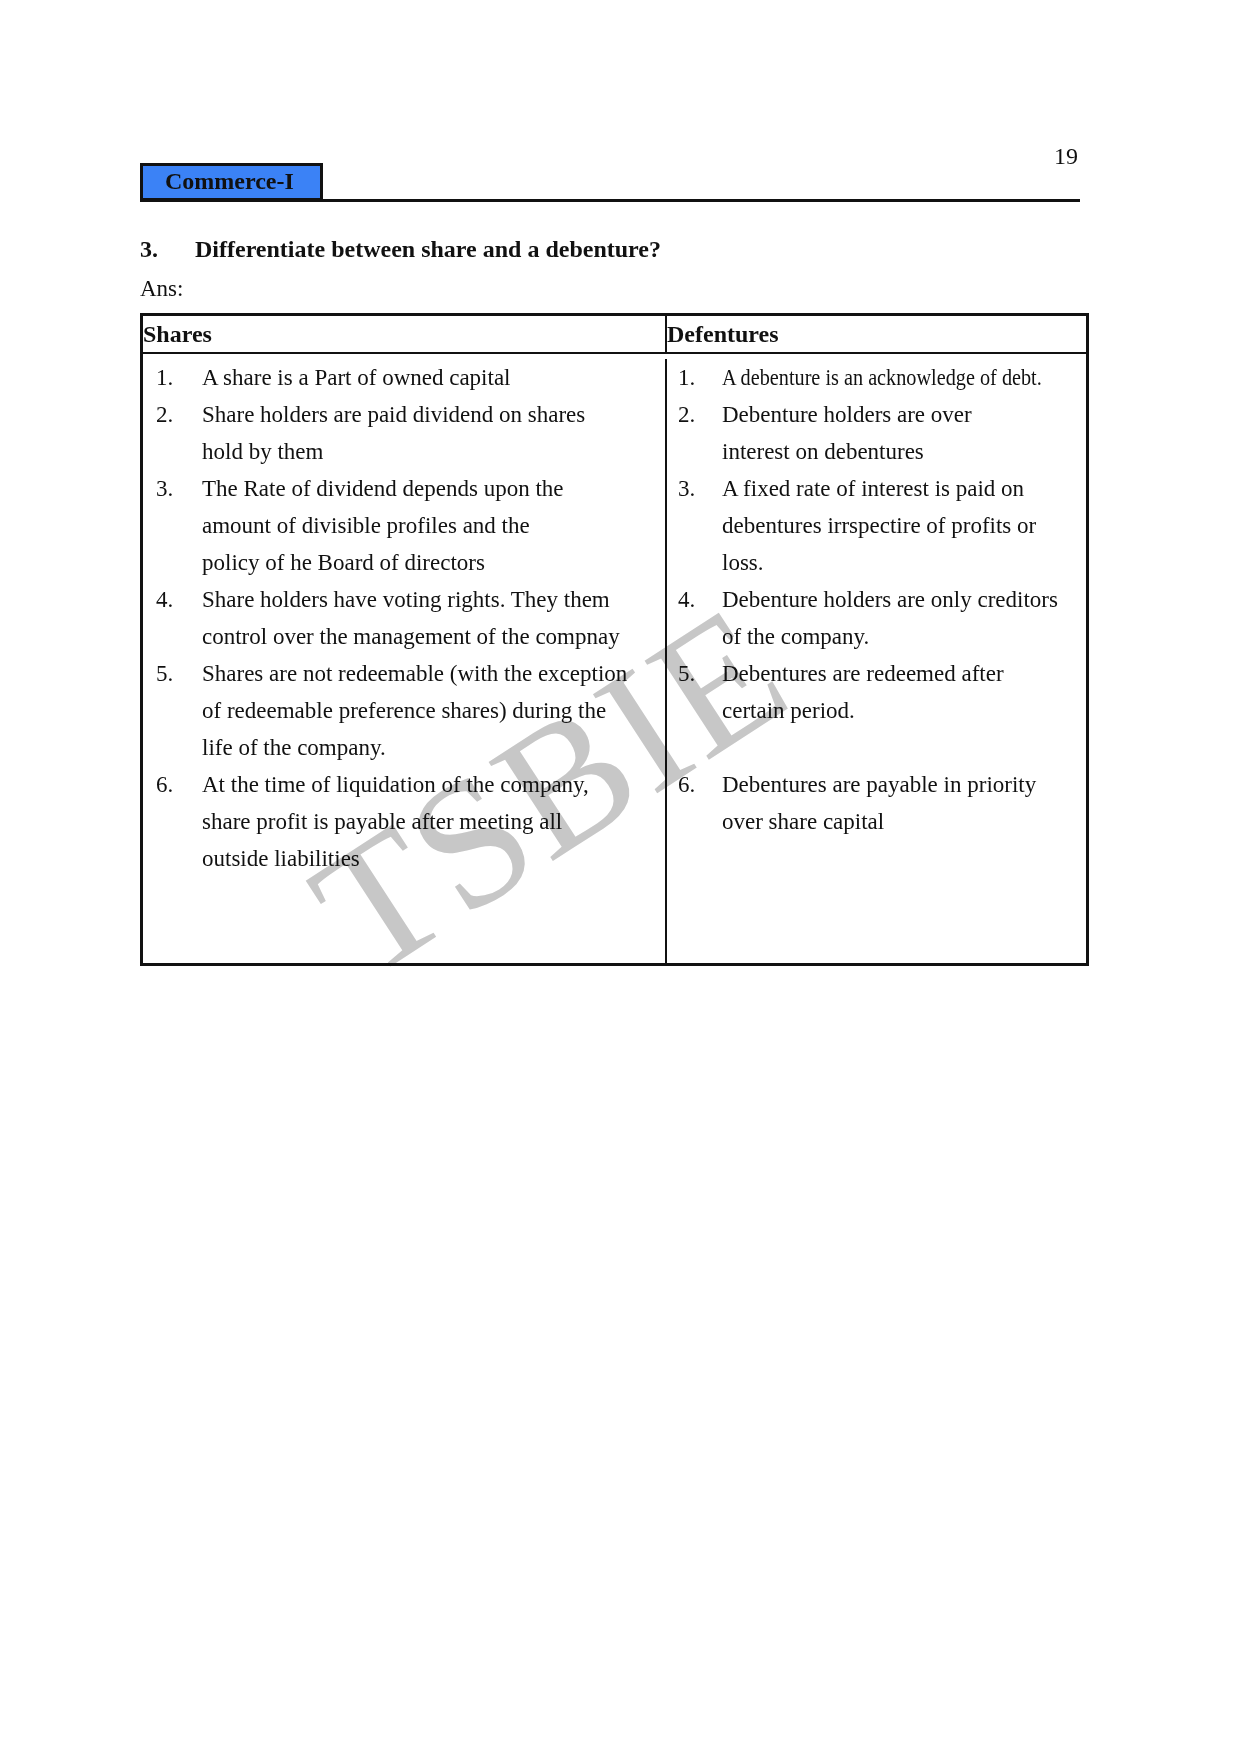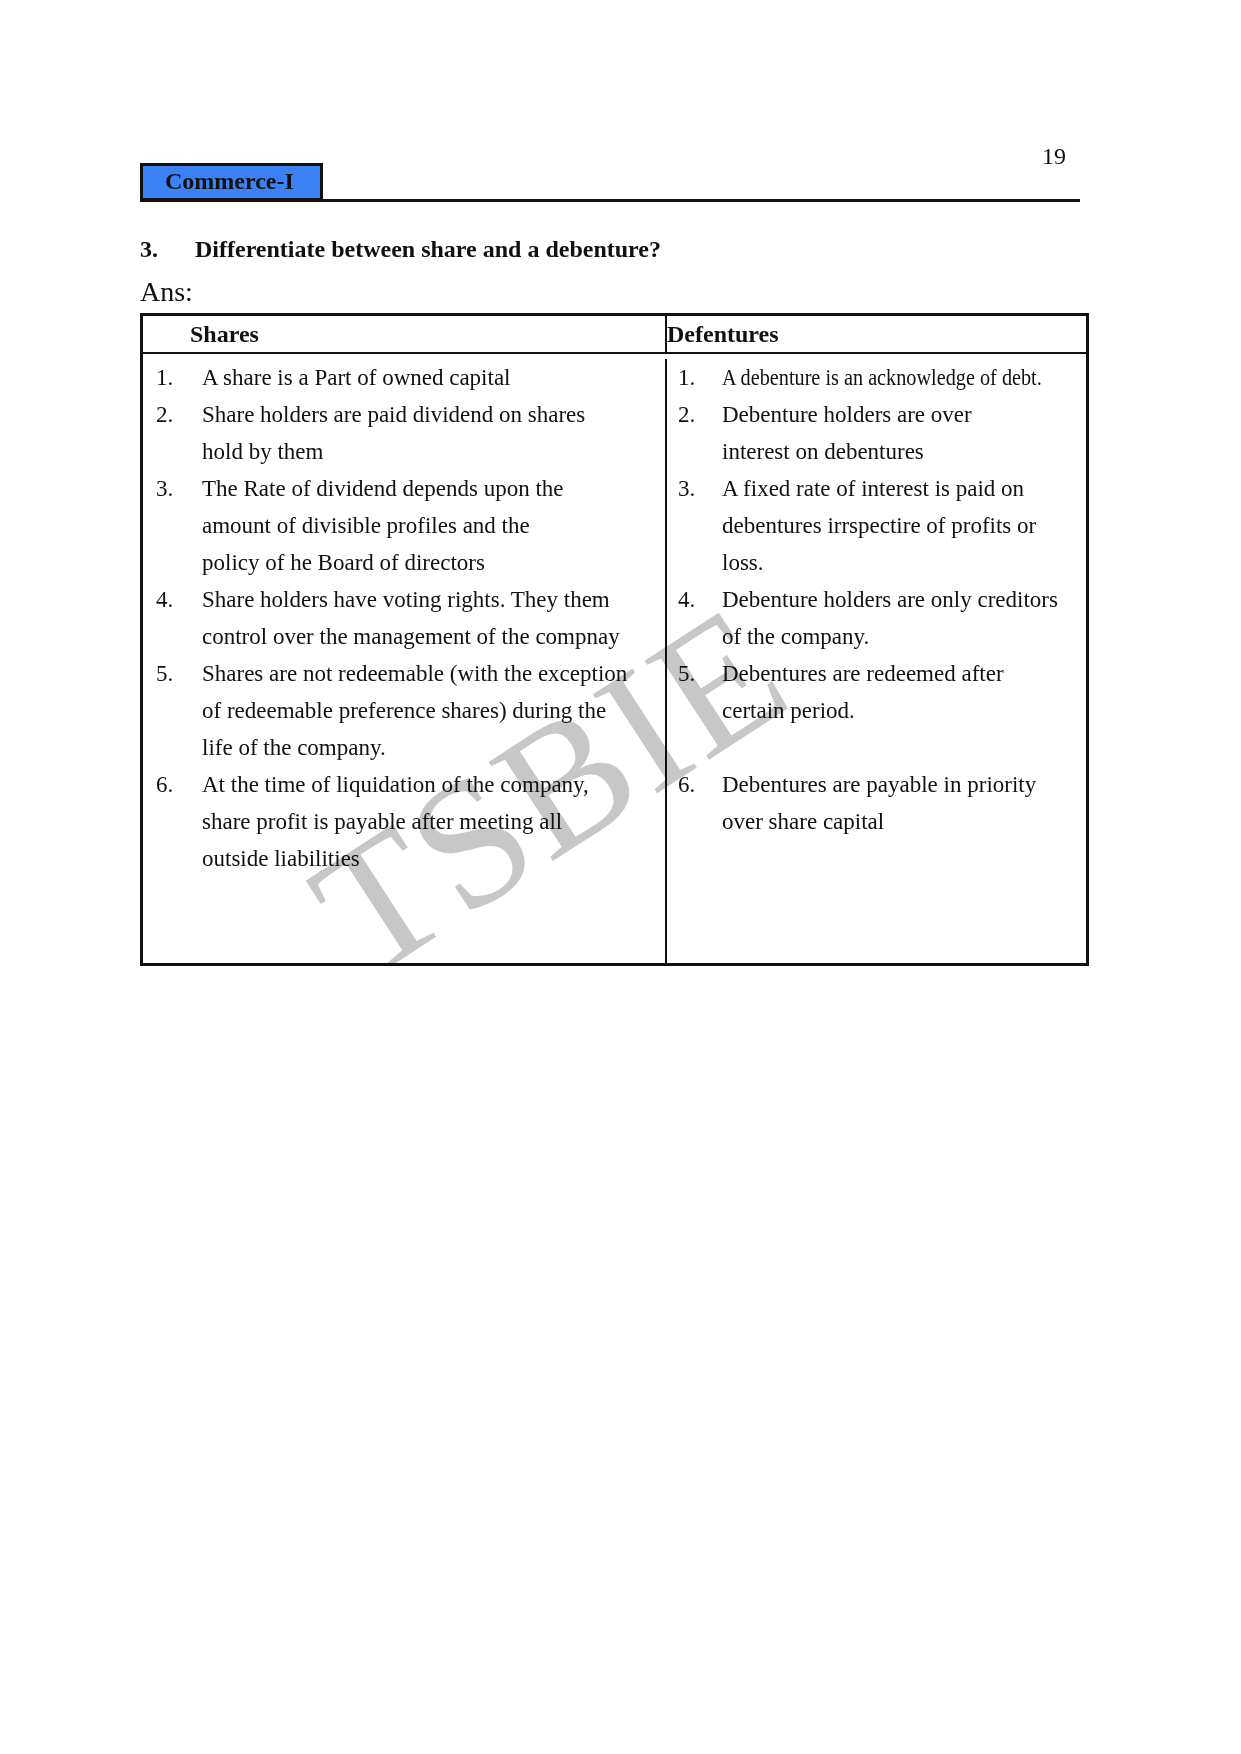--- a/index.html
+++ b/index.html
@@ -38,50 +38,50 @@
     font-weight: bold;
     font-size: 24px;
     background: #3b82f6;
   }
   .header-rule {
     position: absolute; left: 140px; top: 199px;
     width: 940px; height: 3px; background: #111;
   }
   .page-number {
     position: absolute; left: 1042px; top: 143px;
-    width: 48px; text-align: left;
+    width: 48px; text-align: center;
     font-size: 24px;
   }
 
   
   .question {
     position: absolute; left: 140px; top: 236px;
     display: flex;
     font-weight: bold; font-size: 24px;
   }
   .question .qnum { width: 55px; }
   .ans {
     position: absolute; left: 140px; top: 276px;
-    font-size: 28px;
+    font-size: 23px;
   }
 
   
   .cmp-table {
     position: absolute; left: 140px; top: 313px;
     width: 949px;
     border: 3px solid #111;
     background: transparent;
     box-sizing: border-box;
   }
   .thead { display: flex; height: 36px; border-bottom: 2px solid #111; }
   .thead .th {
     font-weight: bold; font-size: 24px;
     display: flex; align-items: center;
   }
-  .th-left { flex: 0 0 524px; border-right: 2px solid #111; padding-left: 47px; box-sizing: border-box; }
+  .th-left { flex: 0 0 524px; border-right: 2px solid #111; box-sizing: border-box; }
   .th-right { flex: 1; }
 
   .tbody { display: flex; flex-direction: column; padding-top: 5px; }
   .trow { display: flex; }
   .cell { display: flex; align-items: flex-start; box-sizing: border-box; }
   .cell-left  { flex: 0 0 524px; border-right: 2px solid #111; padding-left: 13px; }
   .cell-right { flex: 1; padding-left: 11px; }
   
   .trow-filler { height: 86px; }
   .trow-filler .cell { height: 100%; }

